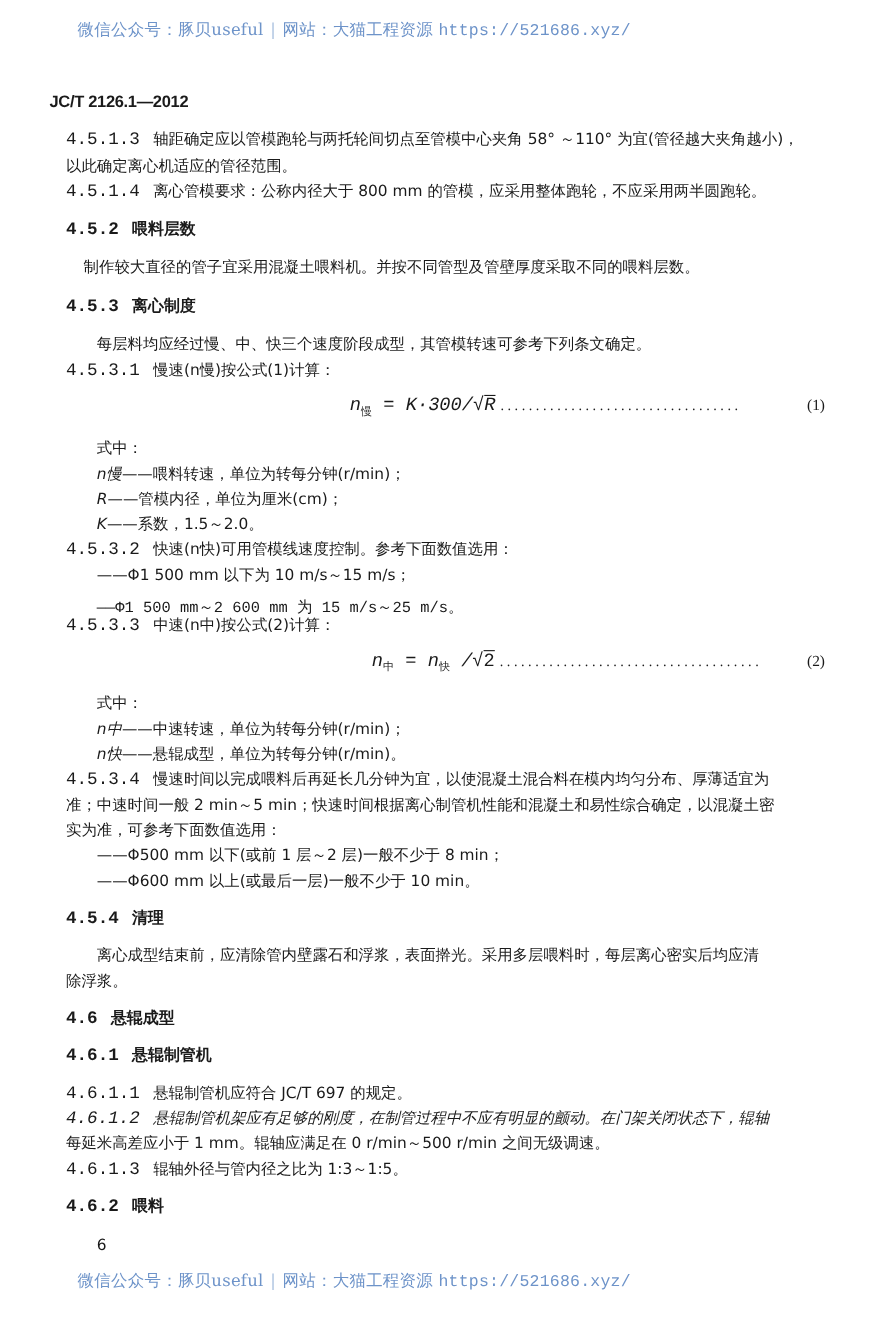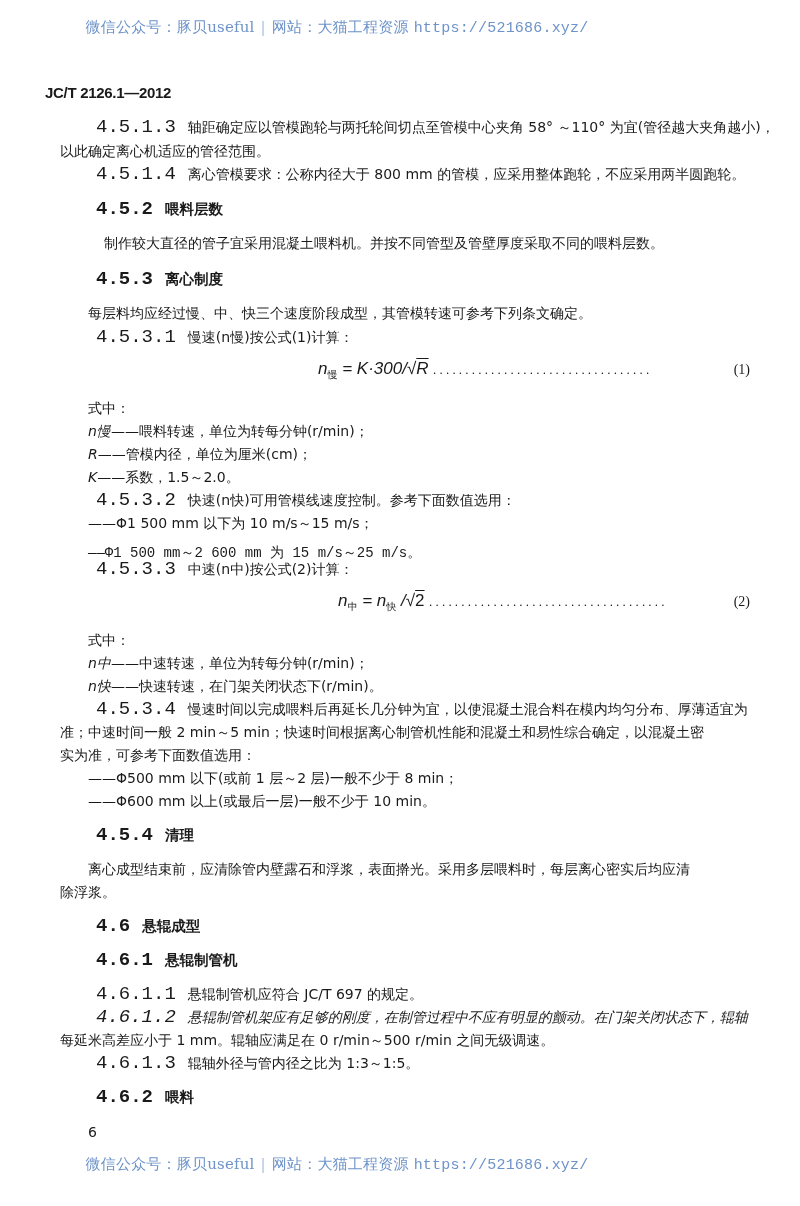--- a/index.html
+++ b/index.html
@@ -1,34 +1,34 @@
 <!DOCTYPE html>
 <html><head>
 <meta charset="utf-8">
 <style>
   html, body { margin: 0; padding: 0; }
   body {
     width: 800px; height: 1206px; background: #ffffff; position: relative; overflow: hidden;
     font-family: "DejaVu Sans", "Liberation Sans", sans-serif; color: #1a1a1a;
   }
   .wm {
-    position: absolute; left: 16px; width: 642px; text-align: center;
+    position: absolute; left: 1px; width: 642px; text-align: center;
     font-family: "DejaVu Serif", "Liberation Serif", serif; font-size: 15px; color: #6d93c9;
     letter-spacing: 0.2px;
   }
   .wm .sep { color: #a9c0df; margin: 0 6px; }
   .wm .url { font-family: "Liberation Mono", "DejaVu Sans Mono", monospace; font-size: 15px; }
   .std-id {
     position: absolute; left: 45px; top: 84px; font-family: "Liberation Sans", sans-serif;
     font-weight: bold; font-size: 15px; letter-spacing: -0.3px;
   }
   .ln { position: absolute; font-size: 14px; white-space: nowrap; line-height: 18px; }
-  .num { font-family: "Liberation Mono", "DejaVu Sans Mono", monospace; font-size: 19px; margin-right: 12px; margin-left: 36px; }
+  .num { font-family: "Liberation Mono", "DejaVu Sans Mono", monospace; font-size: 16px; margin-right: 12px; }
   .h { font-weight: bold; font-size: 14.5px; }
-  .math { font-family: Liberation Sans, sans-serif; font-style: italic; font-size: 17px; }
+  .math { font-family: Liberation Mono, monospace; font-style: italic; font-size: 17px; }
   .math .up { font-style: normal; }
   .math sub { font-size: 10px; font-style: normal; }
   .dots { font-family: "Liberation Serif", serif; letter-spacing: 3.2px; font-size: 13px; }
   .eqno { position: absolute; right: 50px; font-family: "Liberation Serif", serif; font-size: 14px; }
   .sqrt { text-decoration: overline; font-style: italic; }
   .page-no { position: absolute; left: 88px; top: 1124px; font-size: 14px; }
 </style>
 </head>
 <body>
 
@@ -43,21 +43,21 @@
 </div>
 <div class="ln" style="left:60px; top:142px;">以此确定离心机适应的管径范围。</div>
 
 <div class="ln" style="left:60px; top:165px;">
   <span class="num">4.5.1.4</span><span>离心管模要求：公称内径大于 800 mm 的管模，应采用整体跑轮，不应采用两半圆跑轮。</span>
 </div>
 
 <div class="ln h" style="left:60px; top:200px;">
   <span class="num">4.5.2</span><span>喂料层数</span>
 </div>
-<div class="ln" style="left:104px; top:234px;">制作较大直径的管子宜采用混凝土喂料机。并按不同管型及管壁厚度采取不同的喂料层数。</div>
+<div class="ln" style="left:76px; top:234px;">制作较大直径的管子宜采用混凝土喂料机。并按不同管型及管壁厚度采取不同的喂料层数。</div>
 
 <div class="ln h" style="left:60px; top:270px;">
   <span class="num">4.5.3</span><span>离心制度</span>
 </div>
 <div class="ln" style="left:88px; top:304px;">每层料均应经过慢、中、快三个速度阶段成型，其管模转速可参考下列条文确定。</div>
 
 <div class="ln" style="left:60px; top:328px;">
   <span class="num">4.5.3.1</span><span>慢速(n慢)按公式(1)计算：</span>
 </div>
 <div class="ln" style="left:318px; top:360px;">
@@ -81,21 +81,21 @@
   <span class="num">4.5.3.3</span><span>中速(n中)按公式(2)计算：</span>
 </div>
 <div class="ln" style="left:338px; top:592px;">
   <span class="math"><span>n</span><sub>中</sub> <span>= n</span><sub>快</sub><span> /</span>√<span class="sqrt up">2</span></span>
   <span class="dots">.....................................</span>
 </div>
 <div class="eqno" style="top:594px;">(2)</div>
 
 <div class="ln" style="left:88px; top:631px;">式中：</div>
 <div class="ln" style="left:88px; top:654px;"><i>n中</i><span>——中速转速，单位为转每分钟(r/min)；</span></div>
-<div class="ln" style="left:88px; top:677px;"><i>n快</i><span>——快速转速，在门架关闭状态下(r/min)。</span></div>
+<div class="ln" style="left:88px; top:677px;"><i>n快</i><span>——悬辊成型，单位为转每分钟(r/min)。</span></div>
 
 <div class="ln" style="left:60px; top:700px;">
   <span class="num">4.5.3.4</span><span>慢速时间以完成喂料后再延长几分钟为宜，以使混凝土混合料在模内均匀分布、厚薄适宜为</span>
 </div>
 <div class="ln" style="left:60px; top:723px;">准；中速时间一般 2 min～5 min；快速时间根据离心制管机性能和混凝土和易性综合确定，以混凝土密</div>
 <div class="ln" style="left:60px; top:746px;">实为准，可参考下面数值选用：</div>
 <div class="ln" style="left:88px; top:769px;">——Φ500 mm 以下(或前 1 层～2 层)一般不少于 8 min；</div>
 <div class="ln" style="left:88px; top:792px;">——Φ600 mm 以上(或最后一层)一般不少于 10 min。</div>
 
 <div class="ln h" style="left:60px; top:826px;">

